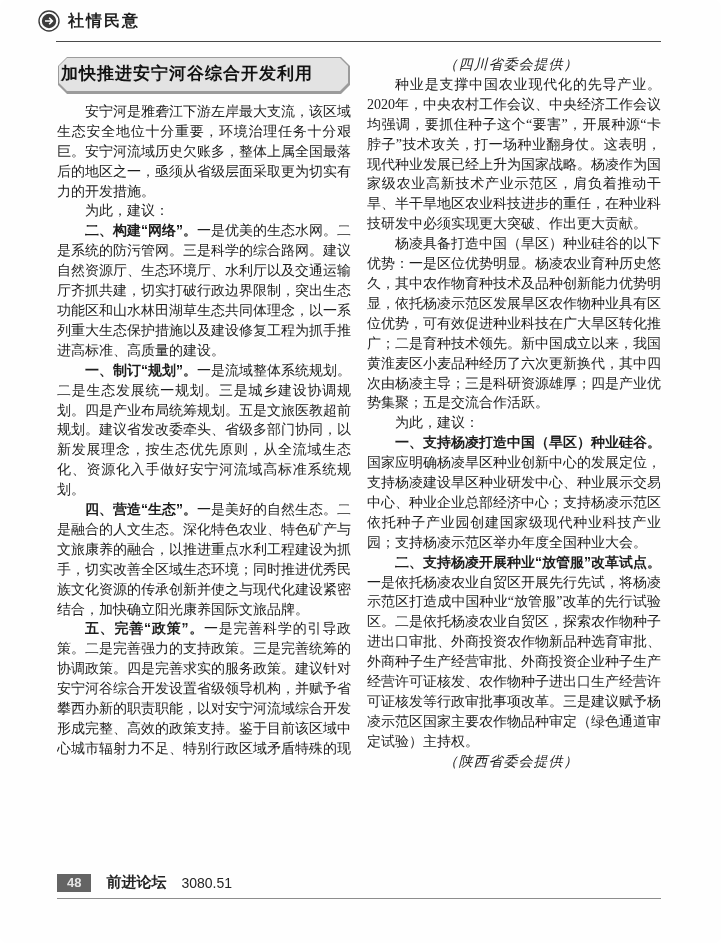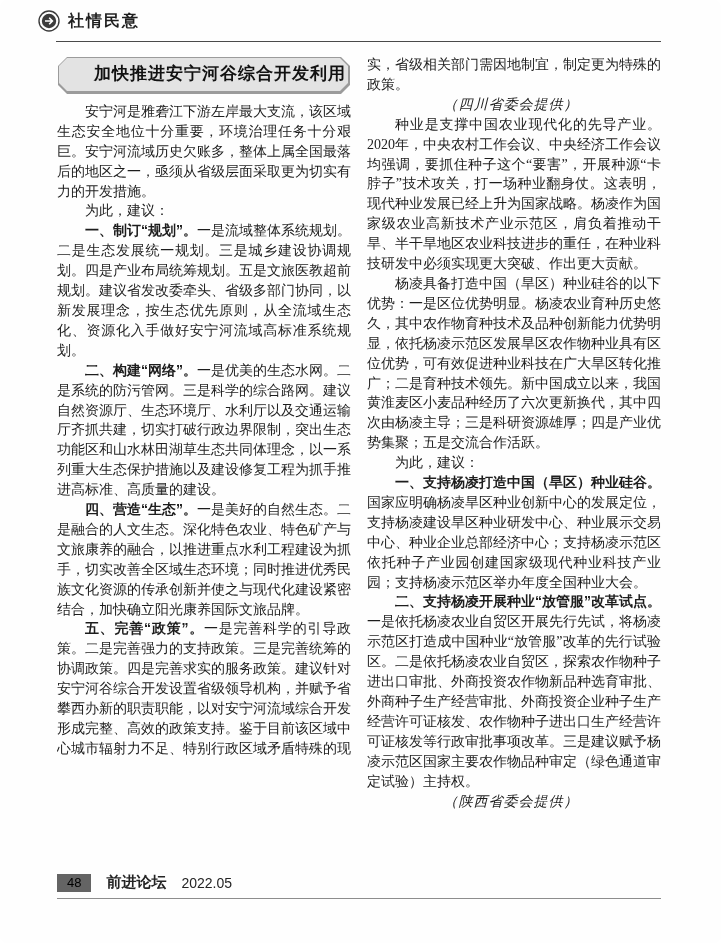--- a/index.html
+++ b/index.html
@@ -20,31 +20,31 @@
   p{margin:0;}
   .indent{text-indent:2em;}
   .noindent{text-indent:0;}
   .attribution{text-align:center;font-style:italic;padding-right:6px;letter-spacing:1px;}
   .pt-lead{font-family:"Liberation Sans","DejaVu Sans",sans-serif;font-weight:bold;}
 
   
   .title-box{background:#9b9b9b;padding:1px 2px 3px 1px;margin:2px 1px 8px 1px;
     clip-path:polygon(9px 0,calc(100% - 9px) 0,100% 9px,100% calc(100% - 9px),
       calc(100% - 9px) 100%,9px 100%,0 calc(100% - 9px),0 9px);}
-  .title-box-inner{background:#e3e3e3;text-align:right;padding:6px 2px 7px;
+  .title-box-inner{background:#e3e3e3;text-align:left;padding:6px 2px 7px;
     clip-path:polygon(8px 0,calc(100% - 8px) 0,100% 8px,100% calc(100% - 8px),
       calc(100% - 8px) 100%,8px 100%,0 calc(100% - 8px),0 8px);}
   .title-box h2{margin:0;font-size:17px;font-weight:bold;letter-spacing:1px;color:#111;
     font-family:"Liberation Serif","DejaVu Serif",serif;}
   .tb2{margin-top:9px;}
 
   
   .pfooter{position:absolute;left:57px;top:873px;width:604px;display:flex;align-items:center;
     gap:15px;border-bottom:1.5px solid #8d8d8d;padding-bottom:6px;}
-  .page-badge{background:#646464;color:#000000;font-weight:normal;font-size:13px;
+  .page-badge{background:#646464;color:#e5e5e5;font-weight:bold;font-size:13px;
     padding:1px 10px 2px;font-family:"Liberation Sans","DejaVu Sans",sans-serif;}
   .journal{font-weight:bold;font-size:15px;color:#242424;
     font-family:Liberation Mono, monospace;}
   .issue{font-size:14px;color:#242424;font-family:"Liberation Sans","DejaVu Sans",sans-serif;}
 </style>
 </head>
 <body>
 
 <div class="page">
 
@@ -63,38 +63,37 @@
   <div class="columns">
 
     <section class="col">
       <div class="title-box">
         <div class="title-box-inner">
           <h2>加快推进安宁河谷综合开发利用</h2>
         </div>
       </div>
       <p class="indent">安宁河是雅砻江下游左岸最大支流，该区域生态安全地位十分重要，环境治理任务十分艰巨。安宁河流域历史欠账多，整体上属全国最落后的地区之一，亟须从省级层面采取更为切实有力的开发措施。</p>
       <p class="indent">为此，建议：</p>
+      <p class="indent"><b class="pt-lead">二、构建“网络”。</b><span>一是优美的生态水网。二是系统的防污管网。三是科学的综合路网。建议自然资源厅、生态环境厅、水利厅以及交通运输厅齐抓共建，切实打破行政边界限制，突出生态功能区和山水林田湖草生态共同体理念，以一系列重大生态保护措施以及建设修复工程为抓手推进高标准、高质量的建设。</span></p>
       <p class="indent"><b class="pt-lead">一、制订“规划”。</b><span>一是流域整体系统规划。二是生态发展统一规划。三是城乡建设协调规划。四是产业布局统筹规划。五是文旅医教超前规划。建议省发改委牵头、省级多部门协同，以新发展理念，按生态优先原则，从全流域生态化、资源化入手做好安宁河流域高标准系统规划。</span></p>
-      <p class="indent"><b class="pt-lead">二、构建“网络”。</b><span>一是优美的生态水网。二是系统的防污管网。三是科学的综合路网。建议自然资源厅、生态环境厅、水利厅以及交通运输厅齐抓共建，切实打破行政边界限制，突出生态功能区和山水林田湖草生态共同体理念，以一系列重大生态保护措施以及建设修复工程为抓手推进高标准、高质量的建设。</span></p>
       <p class="indent"><b class="pt-lead">四、营造“生态”。</b><span>一是美好的自然生态。二是融合的人文生态。深化特色农业、特色矿产与文旅康养的融合，以推进重点水利工程建设为抓手，切实改善全区域生态环境；同时推进优秀民族文化资源的传承创新并使之与现代化建设紧密结合，加快确立阳光康养国际文旅品牌。</span></p>
       <p class="indent"><b class="pt-lead">五、完善“政策”。</b><span>一是完善科学的引导政策。二是完善强力的支持政策。三是完善统筹的协调政策。四是完善求实的服务政策。建议针对安宁河谷综合开发设置省级领导机构，并赋予省攀西办新的职责职能，以对安宁河流域综合开发形成完整、高效的政策支持。鉴于目前该区域中心城市辐射力不足、特别行政区域矛盾特殊的现</span></p>
     </section>
 
     <section class="col">
-      <p class="noindent">实，省级相关部门需因地制宜，制定更为特殊的政策。</p>
       <p class="attribution">（四川省委会提供）</p>
       <p class="indent">种业是支撑中国农业现代化的先导产业。2020年，中央农村工作会议、中央经济工作会议均强调，要抓住种子这个“要害”，开展种源“卡脖子”技术攻关，打一场种业翻身仗。这表明，现代种业发展已经上升为国家战略。杨凌作为国家级农业高新技术产业示范区，肩负着推动干旱、半干旱地区农业科技进步的重任，在种业科技研发中必须实现更大突破、作出更大贡献。</p>
       <p class="indent">杨凌具备打造中国（旱区）种业硅谷的以下优势：一是区位优势明显。杨凌农业育种历史悠久，其中农作物育种技术及品种创新能力优势明显，依托杨凌示范区发展旱区农作物种业具有区位优势，可有效促进种业科技在广大旱区转化推广；二是育种技术领先。新中国成立以来，我国黄淮麦区小麦品种经历了六次更新换代，其中四次由杨凌主导；三是科研资源雄厚；四是产业优势集聚；五是交流合作活跃。</p>
       <p class="indent">为此，建议：</p>
       <p class="indent"><b class="pt-lead">一、支持杨凌打造中国（旱区）种业硅谷。</b><span>国家应明确杨凌旱区种业创新中心的发展定位，支持杨凌建设旱区种业研发中心、种业展示交易中心、种业企业总部经济中心；支持杨凌示范区依托种子产业园创建国家级现代种业科技产业园；支持杨凌示范区举办年度全国种业大会。</span></p>
       <p class="indent"><b class="pt-lead">二、支持杨凌开展种业“放管服”改革试点。</b><span>一是依托杨凌农业自贸区开展先行先试，将杨凌示范区打造成中国种业“放管服”改革的先行试验区。二是依托杨凌农业自贸区，探索农作物种子进出口审批、外商投资农作物新品种选育审批、外商种子生产经营审批、外商投资企业种子生产经营许可证核发、农作物种子进出口生产经营许可证核发等行政审批事项改革。三是建议赋予杨凌示范区国家主要农作物品种审定（绿色通道审定试验）主持权。</span></p>
       <p class="attribution">（陕西省委会提供）</p>
     </section>
 
   </div>
 
   <div class="pfooter">
     <span class="page-badge">48</span>
     <span class="journal">前进论坛</span>
-    <span class="issue">2022.05</span>
+    <span class="issue">3080.51</span>
   </div>
 
 </div>
 
 </body></html>

